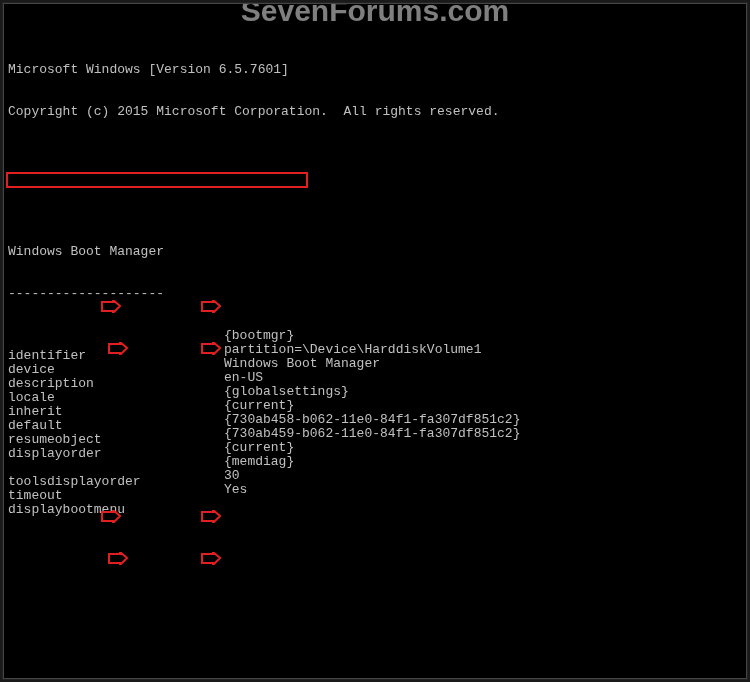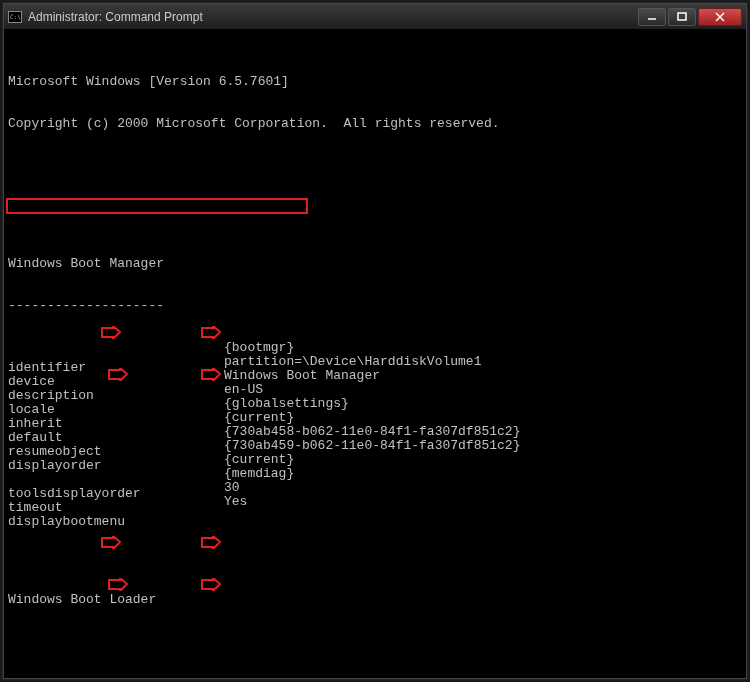--- a/index.html
+++ b/index.html
@@ -111,56 +111,34 @@
     height: 13px;
     pointer-events: none;
   }
   .arrow svg { display: block; }
 </style>
 </head>
 <body>
 
 <div class="window">
 
-  <div class="titlebar">
-    <span class="cmd-icon"></span>
-    <span class="title-text">Administrator: Command Prompt</span>
-    <div class="win-buttons">
-      <div class="win-btn">
-        <svg width="10" height="10">
-            <line x1="1" y1="7" x2="9" y2="7"></line>
-          </svg>
-      </div>
-      <div class="win-btn">
-        <svg width="10" height="10">
-            <rect x="1" y="1" width="8" height="7"></rect>
-          </svg>
-      </div>
-      <div class="win-btn close">
-        <svg width="10" height="10">
-            <line x1="1" y1="1" x2="9" y2="9"></line>
-            <line x1="9" y1="1" x2="1" y2="9"></line>
-          </svg>
-      </div>
-    </div>
-  </div>
 
   <div class="console">
+    <div class="watermark">SevenForums.com</div>
 
     <span class="line">Microsoft Windows [Version 6.5.7601]</span>
-    <span class="line">Copyright (c) 2000 Microsoft Corporation.  All rights reserved.</span>
+    <span class="line">Copyright (c) 2015 Microsoft Corporation.  All rights reserved.</span>
     <span class="line"> </span>
     <span class="line"> </span>
 
     <span class="line">Windows Boot Manager</span>
     <span class="line">--------------------</span>
     <div id="manager-rows"><span class="line kv"><span class="k">identifier</span><span>{bootmgr}</span></span><span class="line kv"><span class="k">device</span><span>partition=\Device\HarddiskVolume1</span></span><span class="line kv"><span class="k">description</span><span>Windows Boot Manager</span></span><span class="line kv"><span class="k">locale</span><span>en-US</span></span><span class="line kv"><span class="k">inherit</span><span>{globalsettings}</span></span><span class="line kv"><span class="k">default</span><span>{current}</span></span><span class="line kv"><span class="k">resumeobject</span><span>{730ab458-b062-11e0-84f1-fa307df851c2}</span></span><span class="line kv"><span class="k">displayorder</span><span>{730ab459-b062-11e0-84f1-fa307df851c2}</span></span><span class="line kv"><span class="k"></span><span>{current}</span></span><span class="line kv"><span class="k">toolsdisplayorder</span><span>{memdiag}</span></span><span class="line kv"><span class="k">timeout</span><span>30</span></span><span class="line kv"><span class="k">displaybootmenu</span><span>Yes</span></span></div>
     <span class="line"> </span>
 
-    <span class="line">Windows Boot Loader</span>
     
     
     
 
     
     
     
     
     
 

